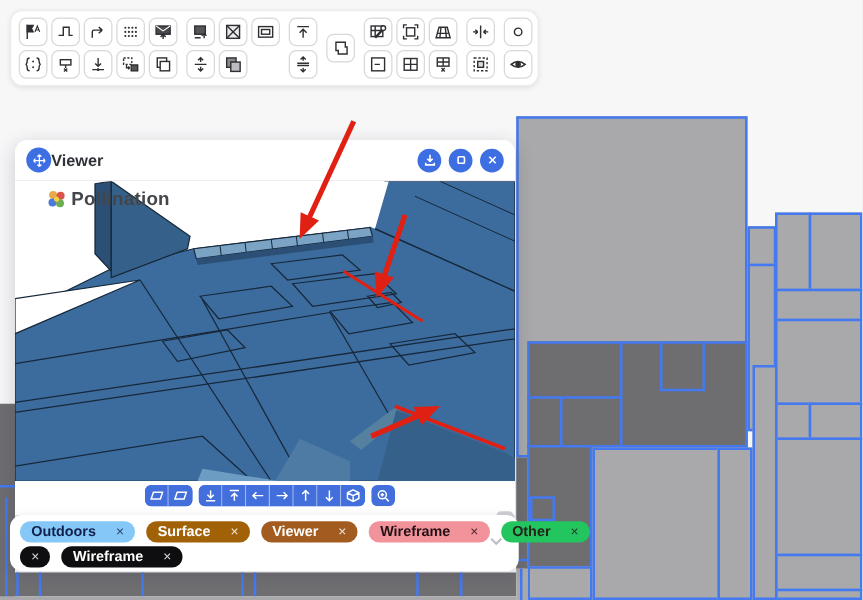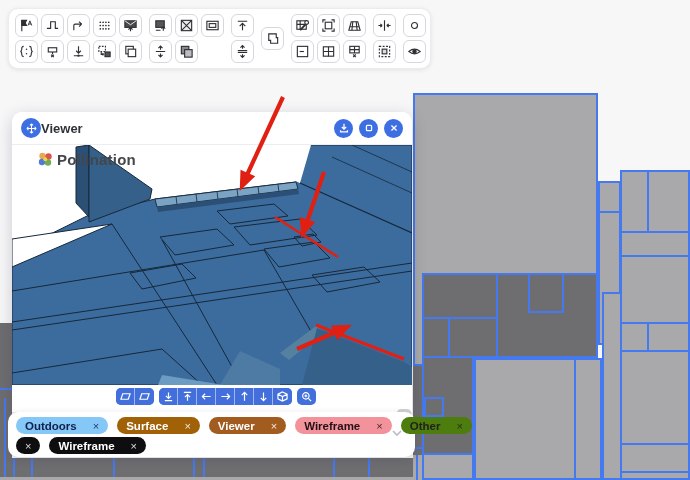--- a/index.html
+++ b/index.html
@@ -482,21 +482,21 @@
           <span class="chipx">×</span>
         </span>
       <span class="chip" style="background:#a35c1f;color:#ffffff">
           <span>Viewer</span>
           <span class="chipx">×</span>
         </span>
       <span class="chip" style="background:#f2939b;color:#231015">
           <span>Wireframe</span>
           <span class="chipx">×</span>
         </span>
-      <span class="chip" style="background:#4d7c0f;color:#23231a">
+      <span class="chip" style="background:#22c55e;color:#23231a">
           <span>Other</span>
           <span class="chipx">×</span>
         </span>
     </div>
     <div class="chiprow">
       <span class="chip" style="background:#0e0e10;color:#ffffff">
           <span class="chipx">×</span>
         </span>
       <span class="chip" style="background:#0e0e10;color:#ffffff">
           <span>Wireframe</span>

